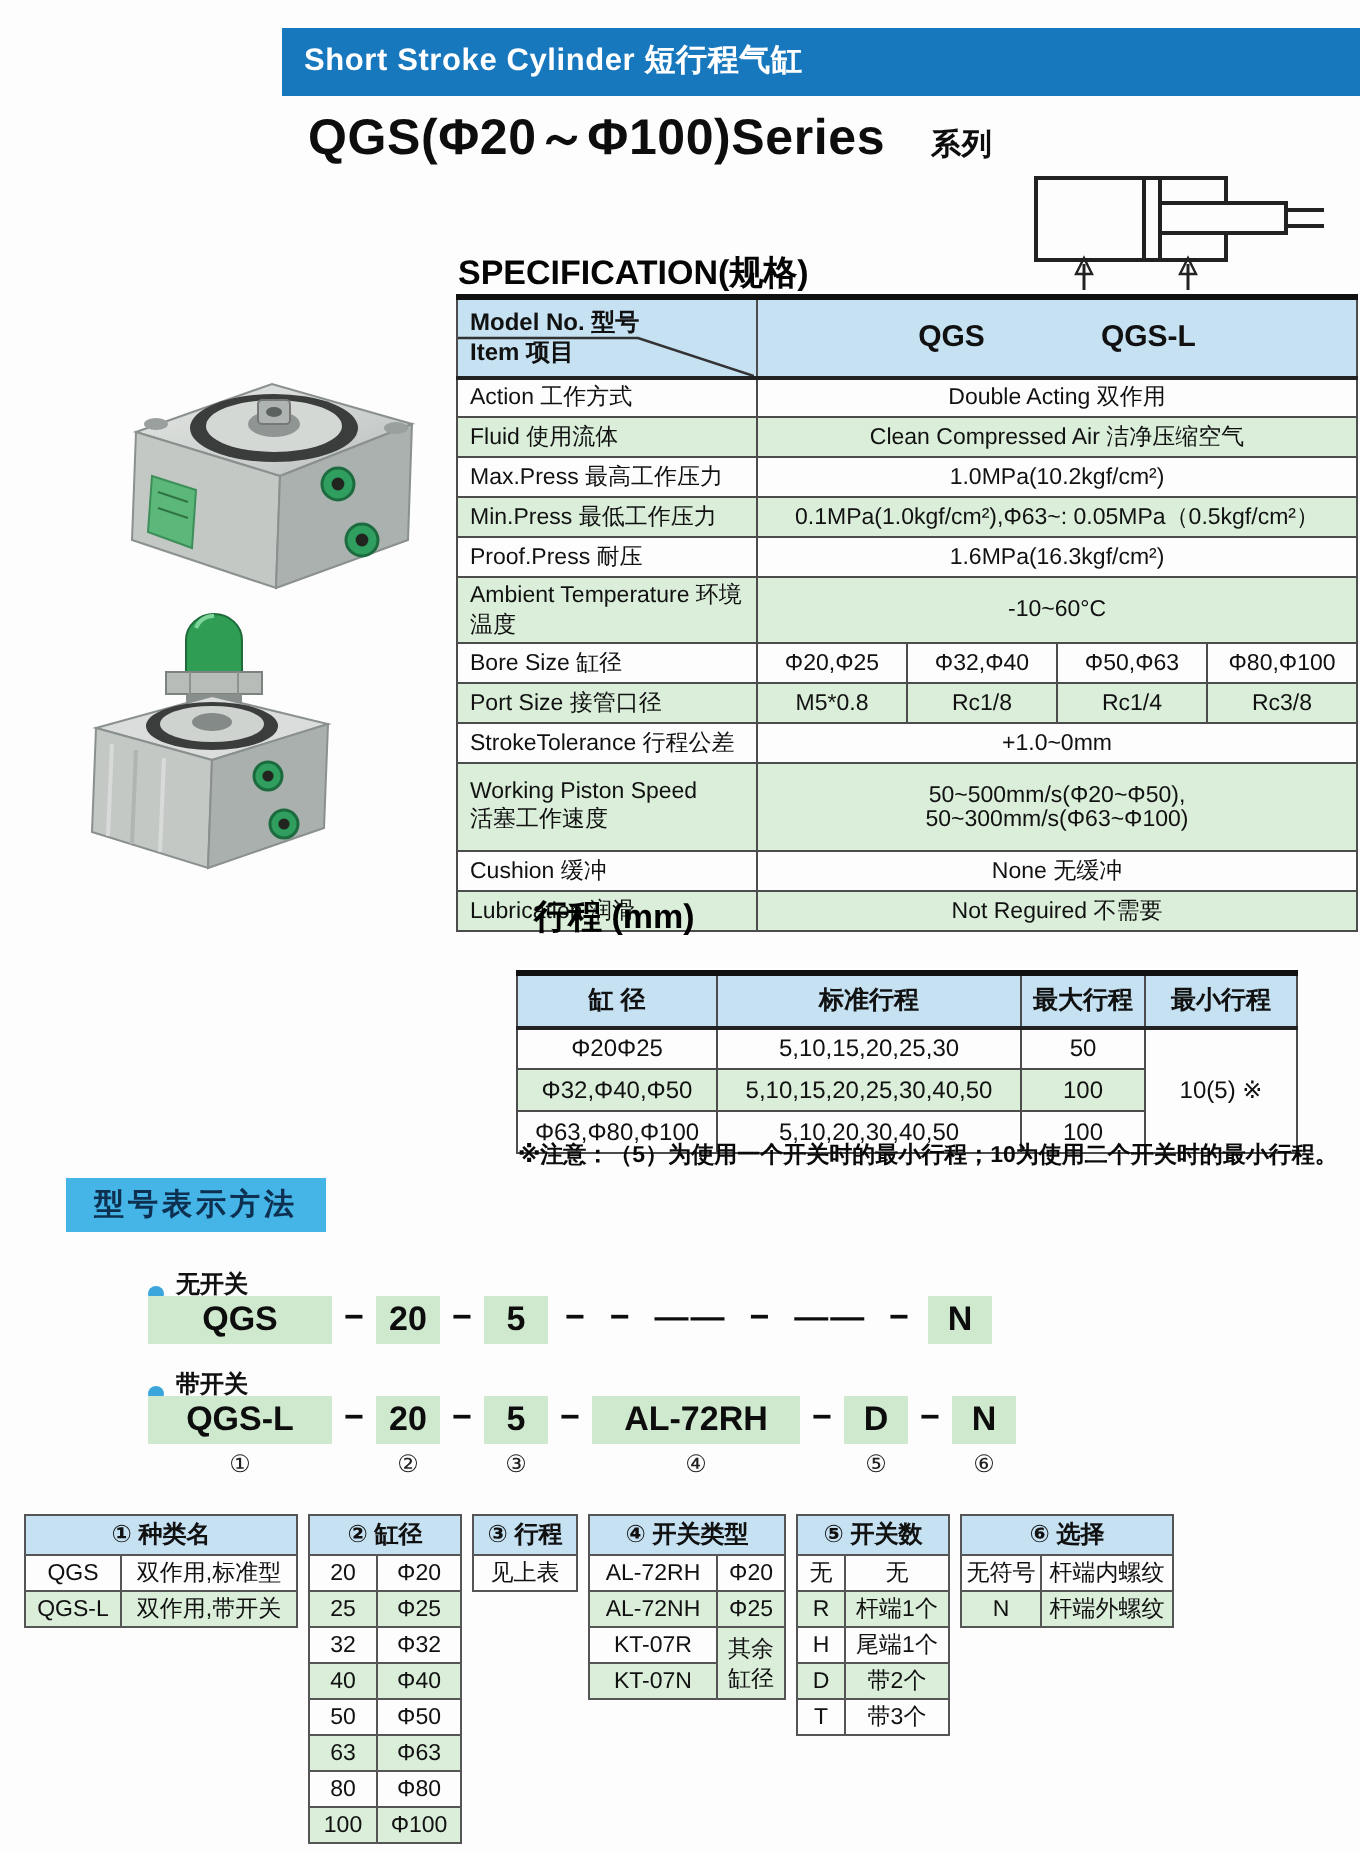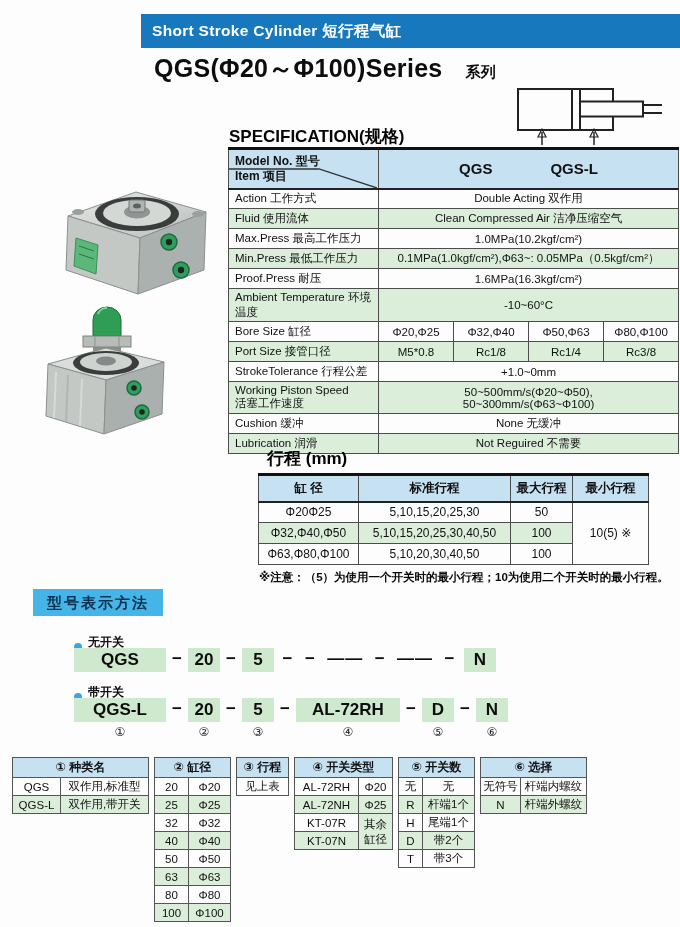--- a/index.html
+++ b/index.html
@@ -24,25 +24,25 @@
   .spec-table td, .spec-table th { border:1px solid #4c4c4c; }
   .spec-table .lbl { text-align:left; padding:1px 2px 1px 6px; height:20px; font-weight:500; }
   .spec-table .val { text-align:center; padding:1px 2px; }
   .spec-table .hdr { background:#c5e1f2; height:40px; border-bottom:2px solid #222; }
   .corner { position:relative; }
   .corner .ct { position:absolute; top:3px; left:6px; font-weight:bold; font-size:12px; }
   .corner .cb { position:absolute; bottom:3px; left:6px; font-weight:bold; font-size:12px; }
   .corner svg { position:absolute; left:0; top:0; }
   .models { display:flex; justify-content:center; gap:58px; font-size:15px; font-weight:bold; }
   .g { background:#daeeda; }
-  .speed-row td { height:32px; }
+  .speed-row td { height:44px; }
 
   
   .stroke-heading { position:absolute; left:267px; top:447px; font-size:17px; font-weight:bold; }
-  .stroke-table { position:absolute; left:258px; top:473px; width:390px; table-layout:fixed;
+  .stroke-table { position:absolute; left:258px; top:485px; width:390px; table-layout:fixed;
                   border-top:3px solid #111; font-size:12px; color:#111; }
   .stroke-table td, .stroke-table th { border:1px solid #4c4c4c; text-align:center; }
   .stroke-table th { background:#c5e1f2; height:27px; font-size:12.5px; border-bottom:2px solid #222; }
   .stroke-table td { height:21px; }
   .stroke-note { position:absolute; left:259px; top:570px; font-size:11.5px; font-weight:700; color:#0a0a0a; }
 
   
   .sec-box { position:absolute; left:33px; top:589px; width:130px; height:27px; background:#45b4e6;
              color:#0d3050; font-size:15px; font-weight:bold; text-align:center; line-height:27px; letter-spacing:2px; }
   .bullet { position:absolute; display:flex; align-items:flex-end; gap:6px; font-size:12px; font-weight:bold; color:#111; }

